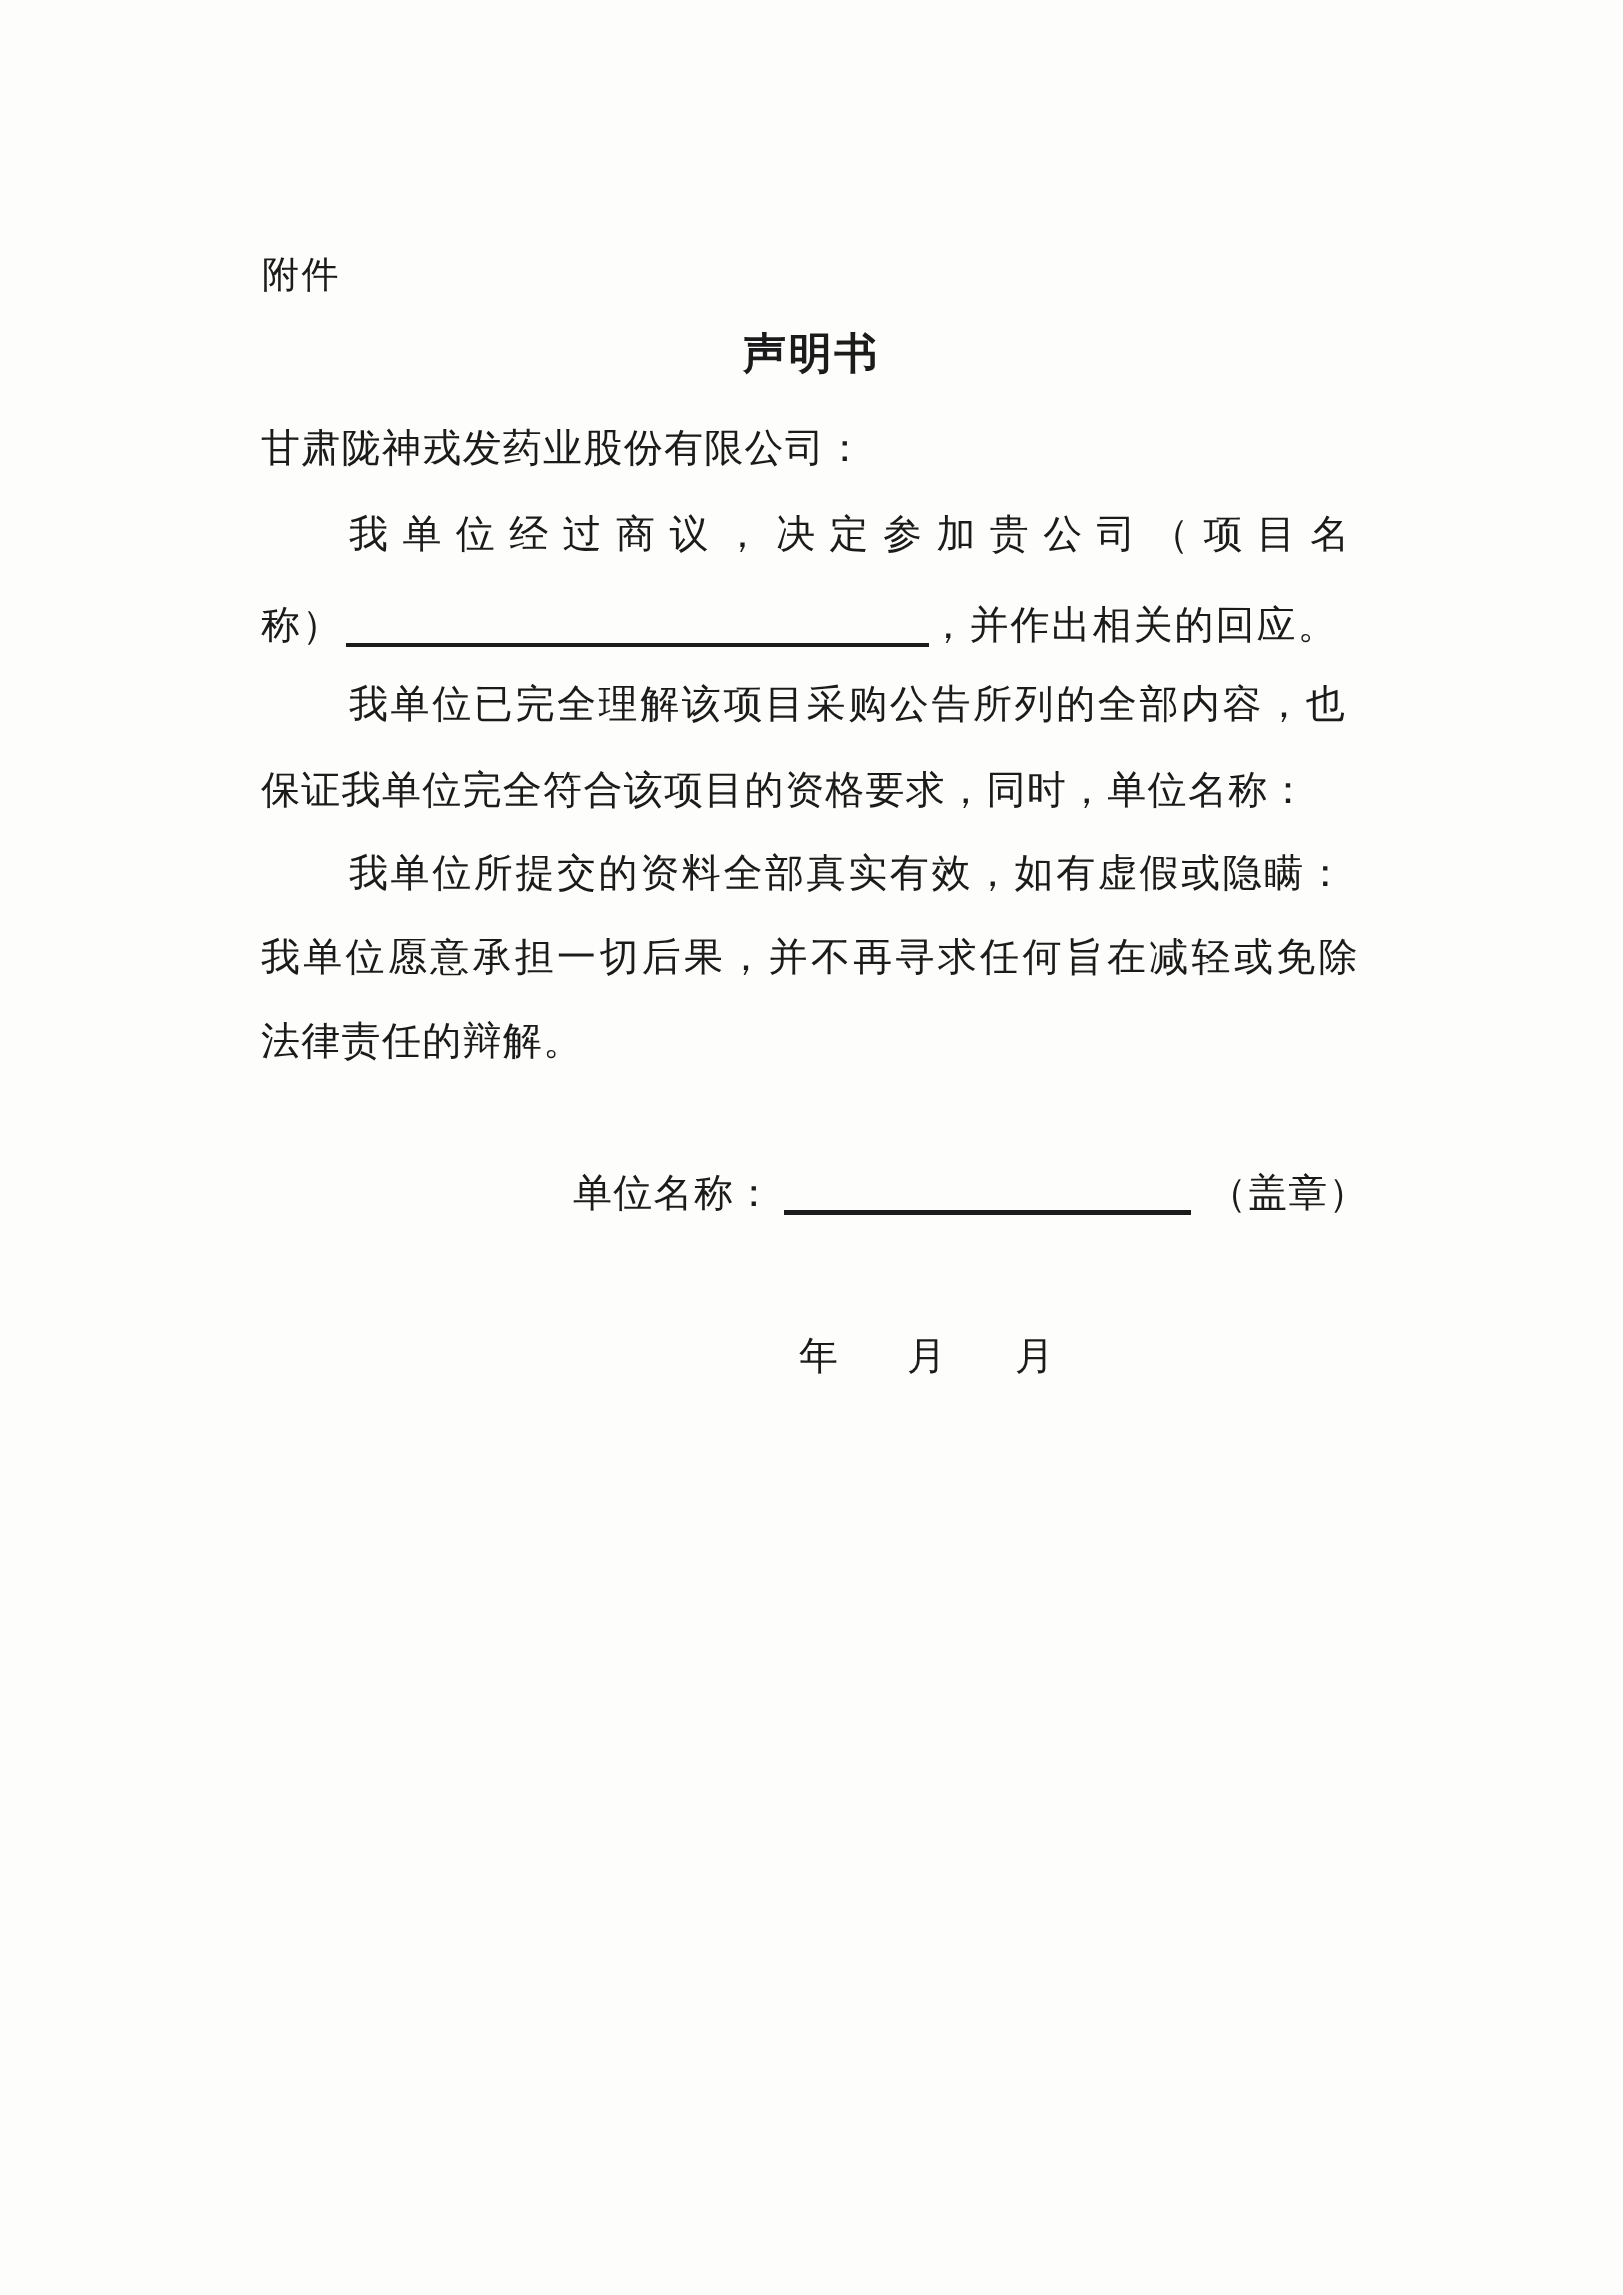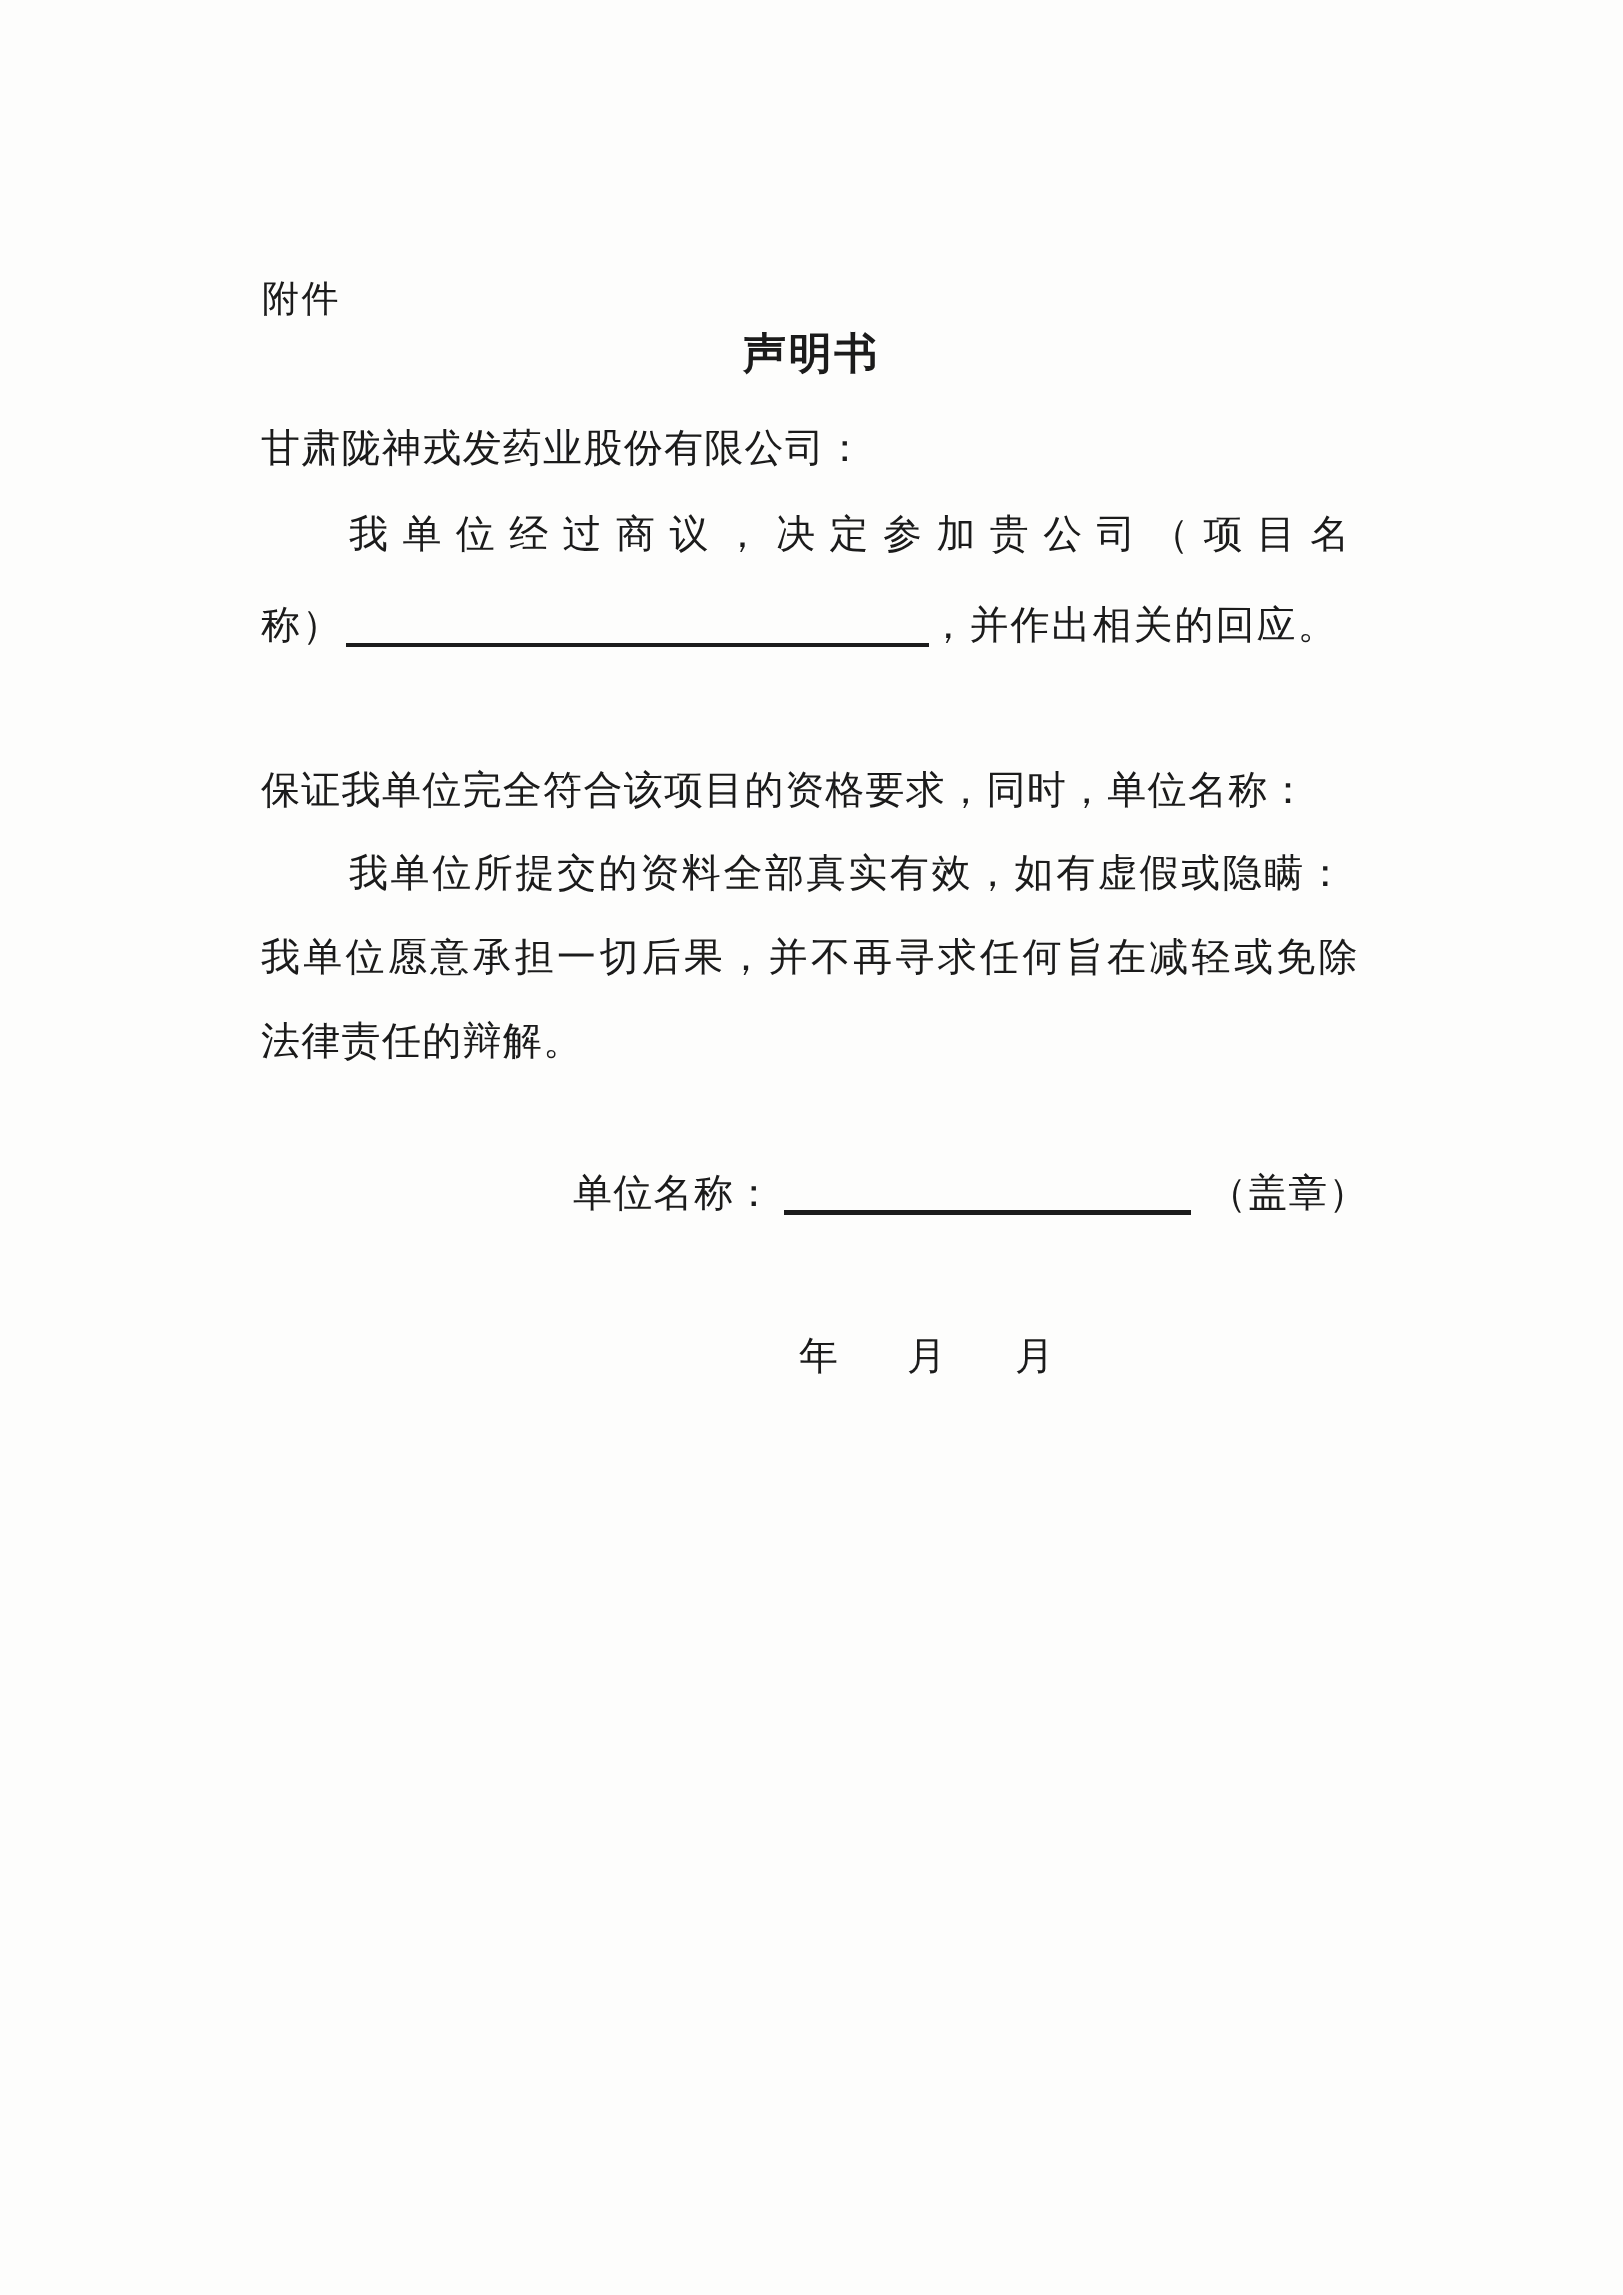--- a/index.html
+++ b/index.html
@@ -21,21 +21,20 @@
     line-height: 1.1;
     white-space: nowrap;
     font-size: 39px;
     color: #1b1b1b;
   }
   .attachment {
     left: 262px;
     top: 255px;
     font-size: 37px;
     letter-spacing: 2.6px;
-    margin-top: 24px;
   }
   .doc-title {
     left: 0;
     width: 1623px;
     top: 330px;
     text-align: center;
     font-size: 43px;
     font-weight: bold;
     letter-spacing: 2.6px;
   }
@@ -78,20 +77,21 @@
   <div class="line doc-title">声明书</div>
 
   <div class="line salutation">甘肃陇神戎发药业股份有限公司：</div>
 
   <div class="line p1l1">我单位经过商议，决定参加贵公司（项目名</div>
 
   <div class="line p1l2">
     <span>称）</span><span class="blank blank-project"></span><span>，并作出相关的回应。</span>
   </div>
 
+  <div class="line p2l1">我单位已完全理解该项目采购公告所列的全部内容，也</div>
 
   <div class="line p2l2">保证我单位完全符合该项目的资格要求，同时，单位名称：</div>
 
   <div class="line p3l1">我单位所提交的资料全部真实有效，如有虚假或隐瞒：</div>
 
   <div class="line p3l2">我单位愿意承担一切后果，并不再寻求任何旨在减轻或免除</div>
 
   <div class="line p3l3">法律责任的辩解。</div>
 
   <div class="line sig-company">

